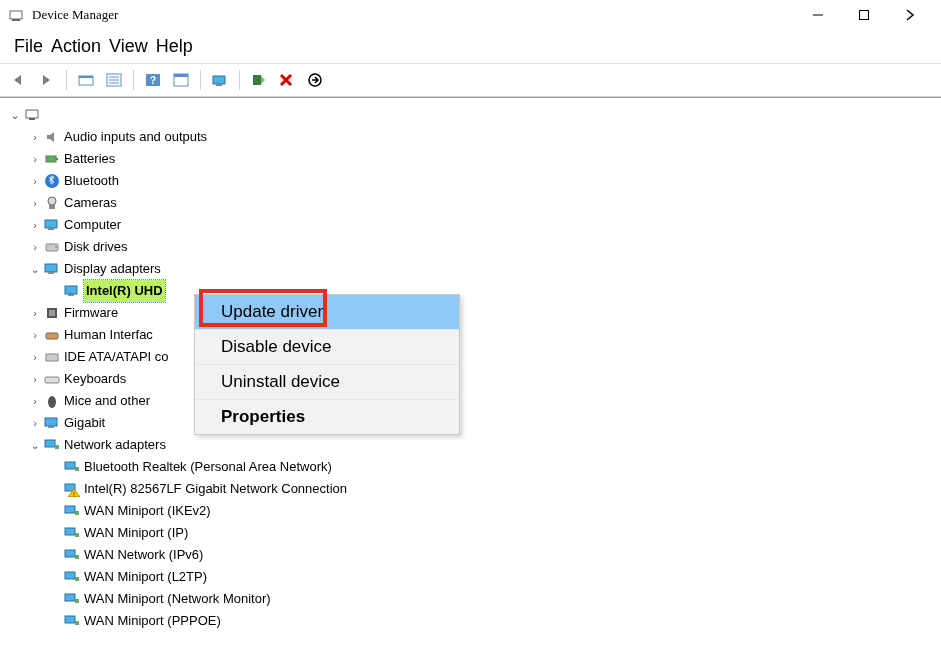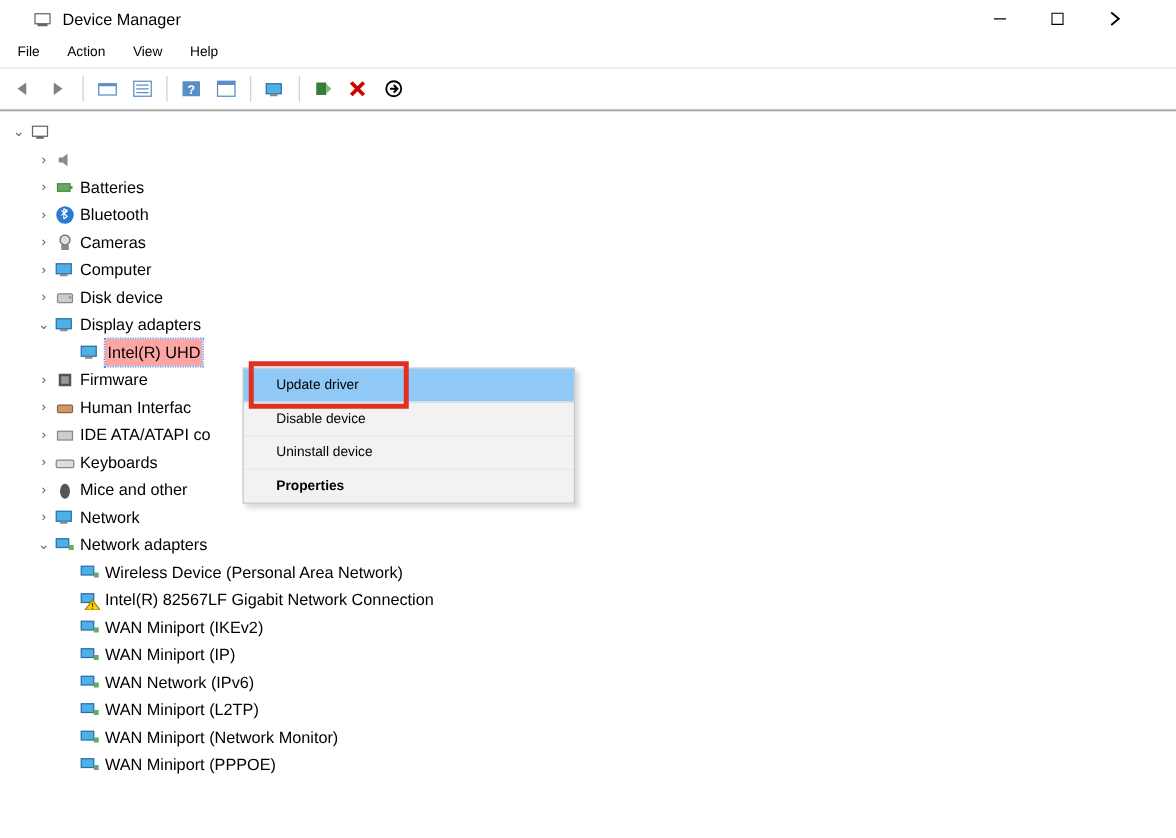--- a/index.html
+++ b/index.html
@@ -11,33 +11,34 @@
     background: #fff;
     width: 941px;
     height: 670px;
     overflow: hidden;
     position: relative;
   }
   .titlebar {
     display: flex;
     align-items: center;
     height: 30px;
-    padding: 0 26px;
+    padding: 0 8px;
+    font-family: Liberation Serif, serif;
   }
   .titlebar .app-icon {
     width: 16px; height:16px; margin-right:8px;
   }
   .titlebar .title { font-size: 13px; }
   .titlebar .spacer { flex: 1; }
   .winbtn {
     width: 46px; height: 30px;
     display: flex; align-items:center; justify-content:center;
   }
   .menubar {
-    display:flex; gap:14px; padding:4px 10px; font-size:11px;
+    display:flex; gap:0; padding:4px 10px; font-size:18px;
     border-bottom: 1px solid #e5e5e5;
   }
   .menubar span { padding:2px 4px; }
   .toolbar {
     display:flex; align-items:center; gap:2px;
     padding:4px 6px;
     border-bottom: 1px solid #d0d0d0;
   }
   .tb-btn {
     width:24px; height:22px;
@@ -57,32 +58,33 @@
   }
   .arrow {
     width:14px; text-align:center; color:#606060; font-size:11px;
   }
   .node .icon {
     width:16px; height:16px; margin:0 4px 0 2px;
     display:inline-flex; align-items:center; justify-content:center;
   }
   .children { padding-left:20px; }
   .selected {
-    background:#fca5a5;
+    background:#bef264;
     outline:1px dotted #3399ff;
+    font-weight:bold;
   }
   .ctxmenu {
     position:absolute;
     left:194px; top:294px;
     width:264px;
     background:#f2f2f2;
     border:1px solid #c8c8c8;
     box-shadow: 3px 3px 4px rgba(0,0,0,0.15);
     z-index:50;
-    font-size:11px;
+    font-size:17px;
   }
   .ctxitem {
     padding: 7px 26px;
     border-bottom:1px solid #e6e6e6;
   }
   .ctxitem.last { border-bottom:none;}
   .ctxitem.highlight { background:#90c8f6; }
   .ctxitem.bold { font-weight:bold;}
   .redbox {
     position:absolute;
@@ -208,20 +210,21 @@
   </div>
   <div class="children">
 
     <div class="node">
         <span class="arrow">›</span>
         <span class="icon">
           <svg width="16" height="16">
             <path d="M3 6 H6 L10 3 V13 L6 10 H3 Z" fill="#888"></path>
           </svg>
         </span>
+        <span>Audio inputs and outputs</span>
       </div>
 
     <div class="node">
         <span class="arrow">›</span>
         <span class="icon">
           <svg width="16" height="16">
             <rect x="2" y="5" width="10" height="6" fill="#6a6" stroke="#484"></rect>
             <rect x="12" y="7" width="2" height="2" fill="#484"></rect>
           </svg>
         </span>
@@ -262,21 +265,21 @@
       </div>
 
     <div class="node">
         <span class="arrow">›</span>
         <span class="icon">
           <svg width="16" height="16">
             <rect x="2" y="5" width="12" height="7" rx="1" fill="#ccc" stroke="#888"></rect>
             <circle cx="12" cy="8" r="1" fill="#6a6"></circle>
           </svg>
         </span>
-        <span>Disk device</span>
+        <span>Disk drives</span>
       </div>
 
     <div class="node">
         <span class="arrow">⌄</span>
         <span class="icon">
           <svg width="16" height="16">
             <rect x="1" y="3" width="12" height="8" fill="#4db1e8" stroke="#2a6ea6"></rect>
             <rect x="4" y="11" width="6" height="2" fill="#888"></rect>
           </svg>
         </span>
@@ -347,21 +350,21 @@
       </div>
 
     <div class="node">
         <span class="arrow">›</span>
         <span class="icon">
           <svg width="16" height="16">
             <rect x="1" y="3" width="12" height="8" fill="#4db1e8" stroke="#2a6ea6"></rect>
             <rect x="4" y="11" width="6" height="2" fill="#888"></rect>
           </svg>
         </span>
-        <span>Network</span>
+        <span>Gigabit</span>
       </div>
 
     <div class="node">
         <span class="arrow">⌄</span>
         <span class="icon">
           <svg width="16" height="16">
             <rect x="1" y="3" width="10" height="7" fill="#4db1e8" stroke="#2a6ea6"></rect>
             <rect x="11" y="8" width="4" height="4" fill="#6a6"></rect>
           </svg>
         </span>
@@ -369,21 +372,21 @@
       </div>
     <div class="children">
       <div class="node">
           <span class="arrow"></span>
           <span class="icon">
             <svg width="16" height="16">
               <rect x="1" y="3" width="10" height="7" fill="#4db1e8" stroke="#2a6ea6"></rect>
               <rect x="11" y="8" width="4" height="4" fill="#6a6"></rect>
             </svg>
           </span>
-          <span>Wireless Device (Personal Area Network)</span>
+          <span>Bluetooth Realtek (Personal Area Network)</span>
         </div>
       <div class="node">
           <span class="arrow"></span>
           <span class="icon">
             <svg width="16" height="16">
               <rect x="1" y="3" width="10" height="7" fill="#4db1e8" stroke="#2a6ea6"></rect>
               <path d="M10 8 L16 16 L4 16 Z" fill="#ffcc00" stroke="#aa8800"></path>
               <text x="10" y="15.5" font-size="7" text-anchor="middle">!</text>
             </svg>
           </span>

